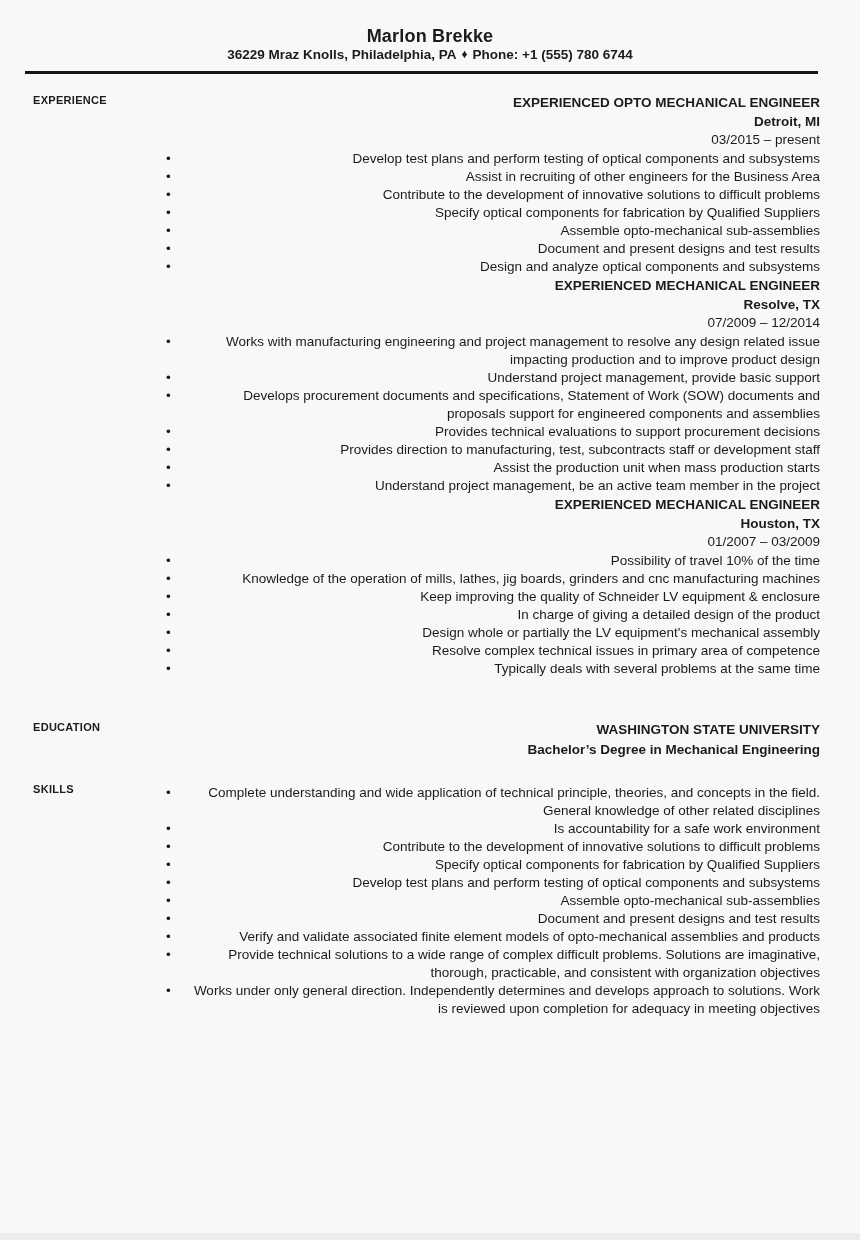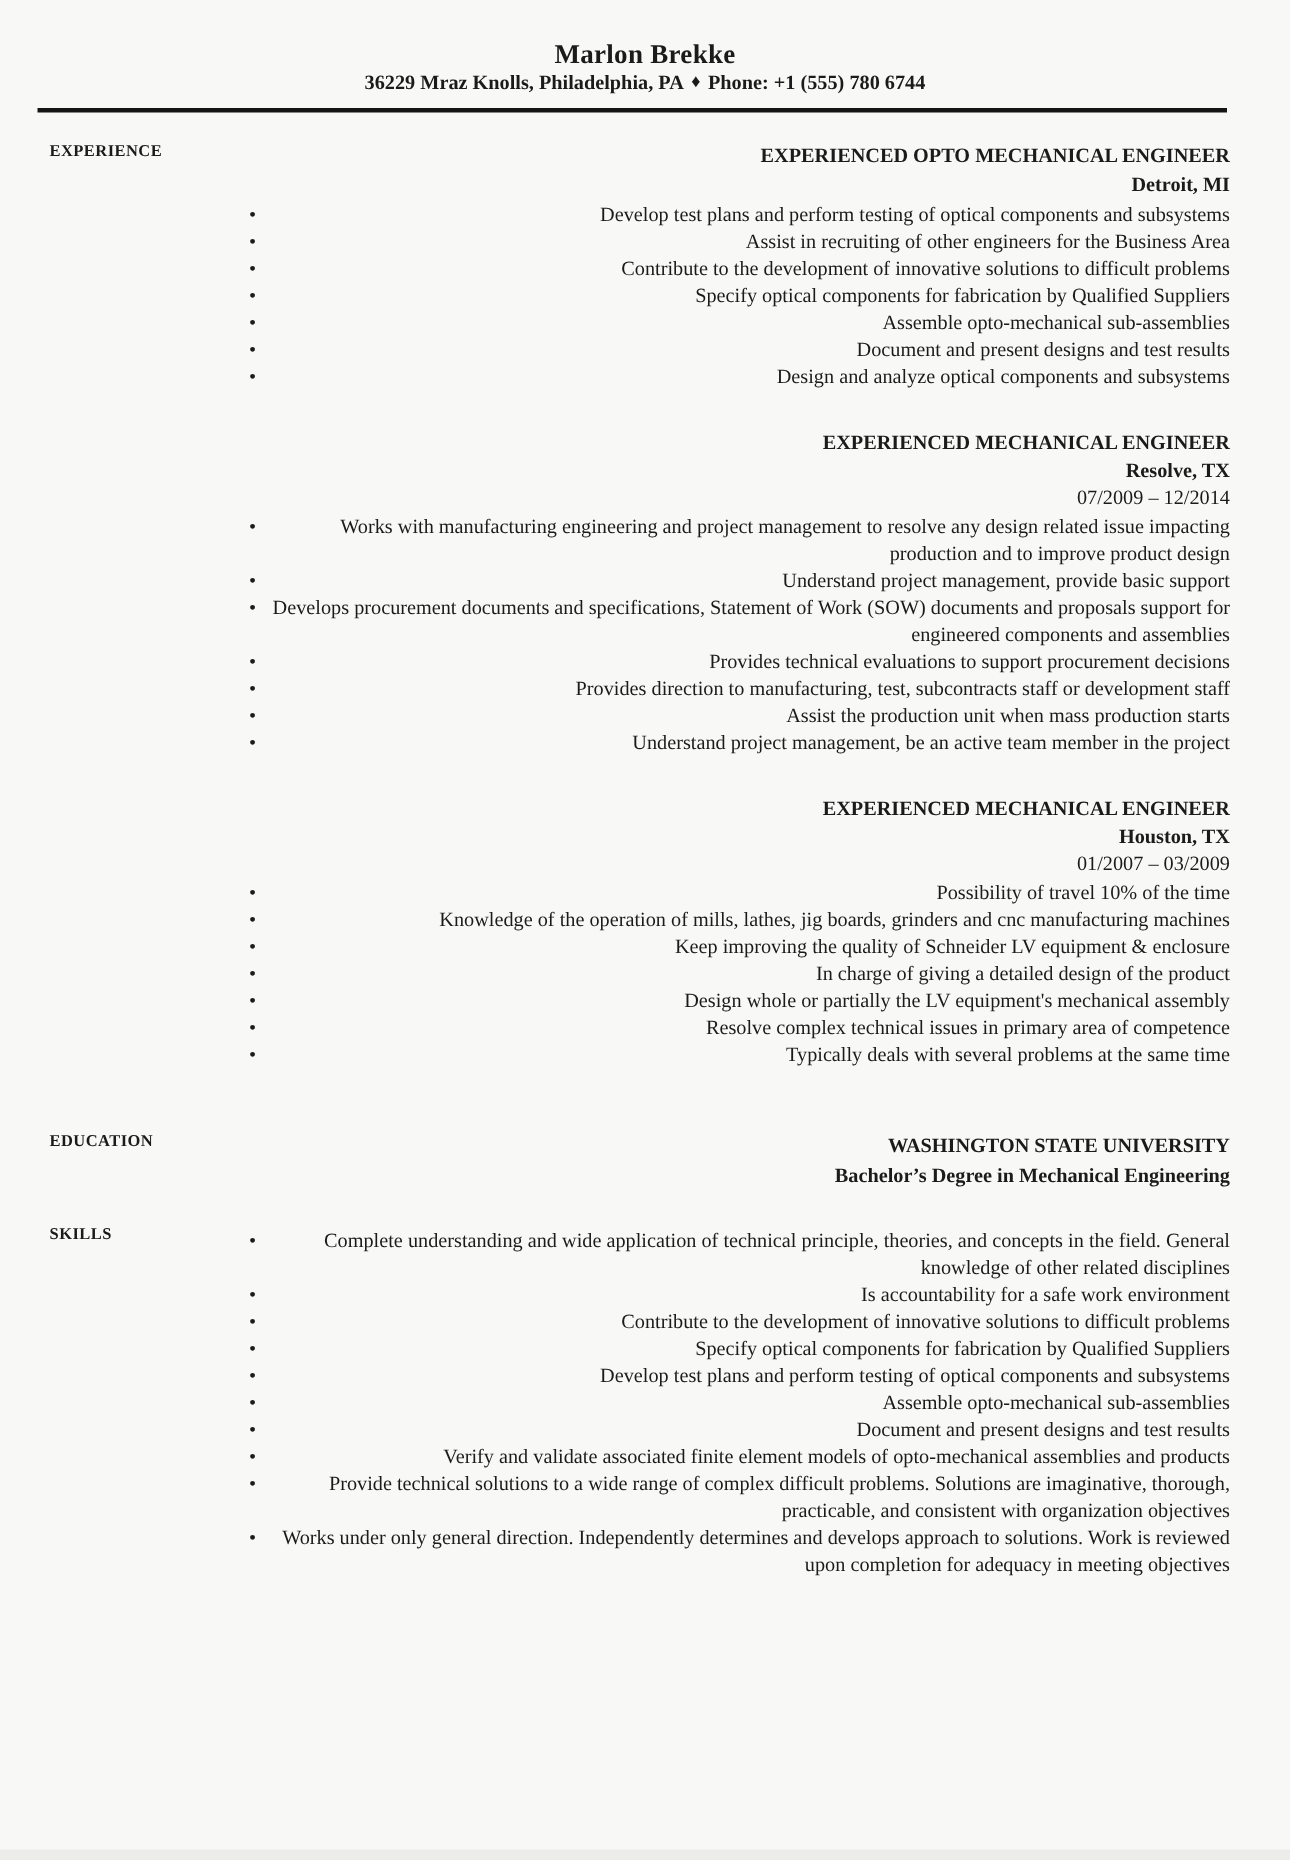--- a/index.html
+++ b/index.html
@@ -3,21 +3,21 @@
 <meta charset="utf-8">
 <style>
   html, body { margin: 0; padding: 0; background: #f8f8f6; }
   .page {
     width: 860px;
     height: 1240px;
     position: relative;
     box-sizing: border-box;
     background: #f8f8f6;
     color: #1b1b1b;
-    font-family: Liberation Serif, serif;
+    font-family: Liberation Sans, sans-serif;
     overflow: hidden;
   }
   header { text-align: center; padding-top: 26px; }
   .name { font-size: 18px; font-weight: bold; margin: 0; letter-spacing: 0.2px; }
   .contact { font-weight: bold; font-size: 13.5px; }
   .diamond { font-size: 12px; padding: 0 5px; position: relative; top: -1px; }
   .rule { border: none; border-top: 3px solid #151515; margin: 9px 42px 0 25px; }
 
   main { padding: 19px 40px 0 33px; }
   section.row { display: flex; align-items: flex-start; }
@@ -27,21 +27,21 @@
     padding-top: 1px;
   }
   .sec-body { flex: 1; font-size: 13.5px; text-align: right; }
 
   h2.job-title { font-size: 13.5px; font-weight: bold; margin: 0; line-height: 19px; }
   .job-loc   { font-weight: bold; line-height: 19px; }
   .job-dates { line-height: 17px; }
   ul.bullets { list-style: none; margin: 2px 0 0 0; padding: 0; }
   ul.bullets li { position: relative; padding-left: 24px; line-height: 18px; }
   ul.bullets li::before { content: "\2022"; position: absolute; left: 9px; }
-  .job + .job { margin-top: 25px; }
+  .job + .job { }
 
   #education-section { margin-top: 42px; gap: 20px; }
   #skills-section    { margin-top: 22px; }
   .edu-school { font-weight: bold; line-height: 20px; }
   .edu-degree { font-weight: bold; line-height: 20px; }
 
   .footer-strip {
     position: absolute; left: 0; right: 0; bottom: 0; height: 7px;
     background: #ececea;
   }
@@ -62,20 +62,21 @@
 
   <main>
 
     <section class="row" id="experience-section">
       <div class="sec-label">EXPERIENCE</div>
       <div class="sec-body">
 
         <article class="job">
           <h2 class="job-title">EXPERIENCED OPTO MECHANICAL ENGINEER</h2>
           <div class="job-loc">Detroit, MI</div>
+          <div class="job-dates">03/2015 – present</div>
           <ul class="bullets">
             <li>Develop test plans and perform testing of optical components and subsystems</li>
             <li>Assist in recruiting of other engineers for the Business Area</li>
             <li>Contribute to the development of innovative solutions to difficult problems</li>
             <li>Specify optical components for fabrication by Qualified Suppliers</li>
             <li>Assemble opto-mechanical sub-assemblies</li>
             <li>Document and present designs and test results</li>
             <li>Design and analyze optical components and subsystems</li>
           </ul>
         </article>

